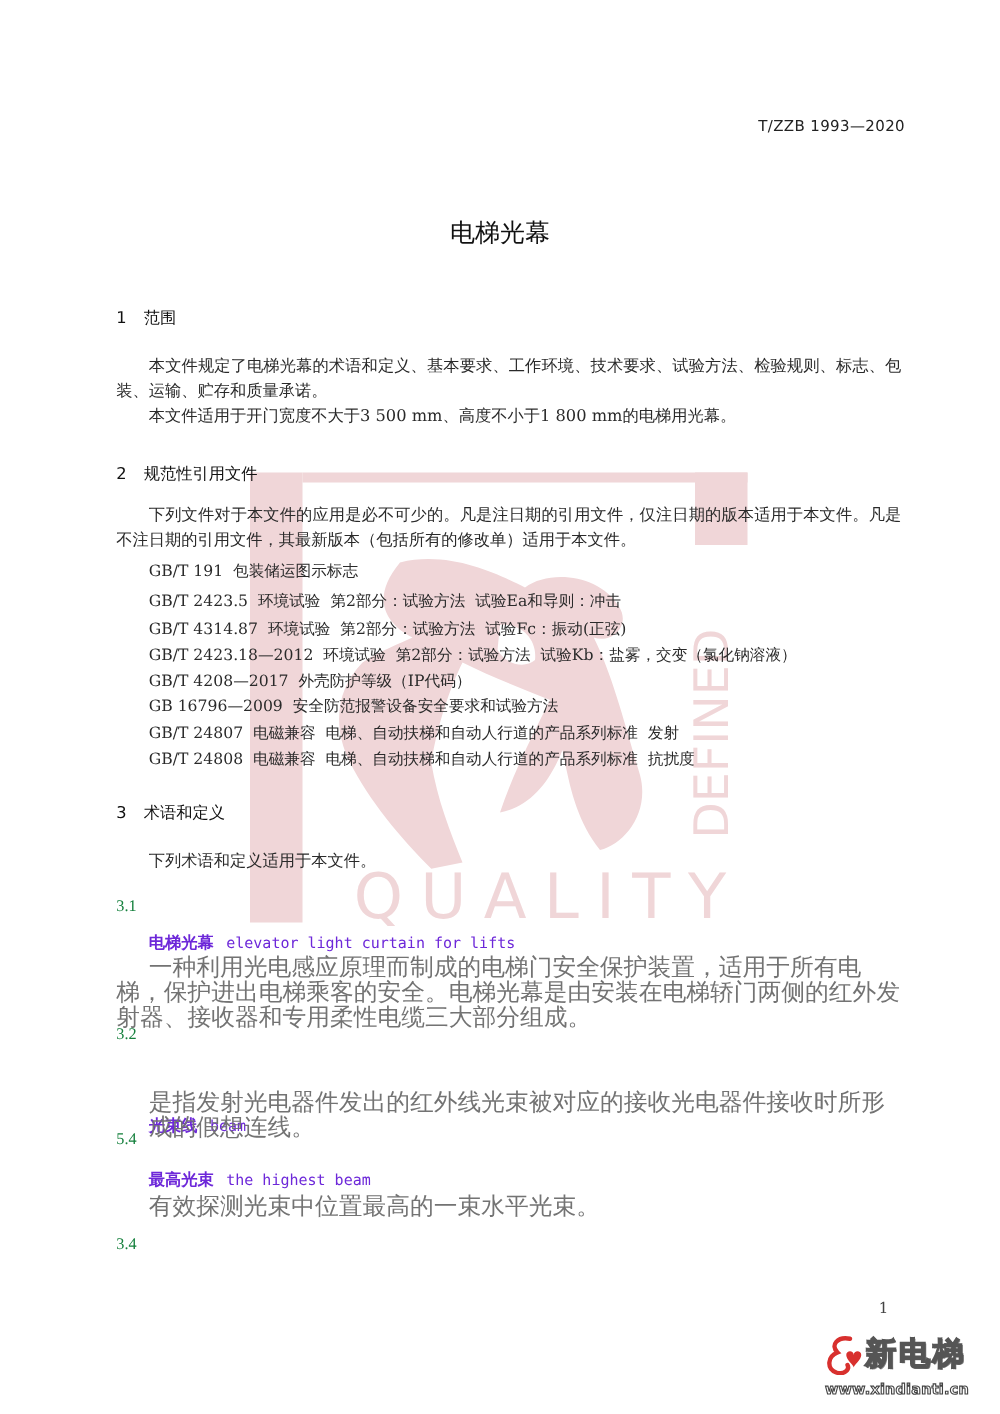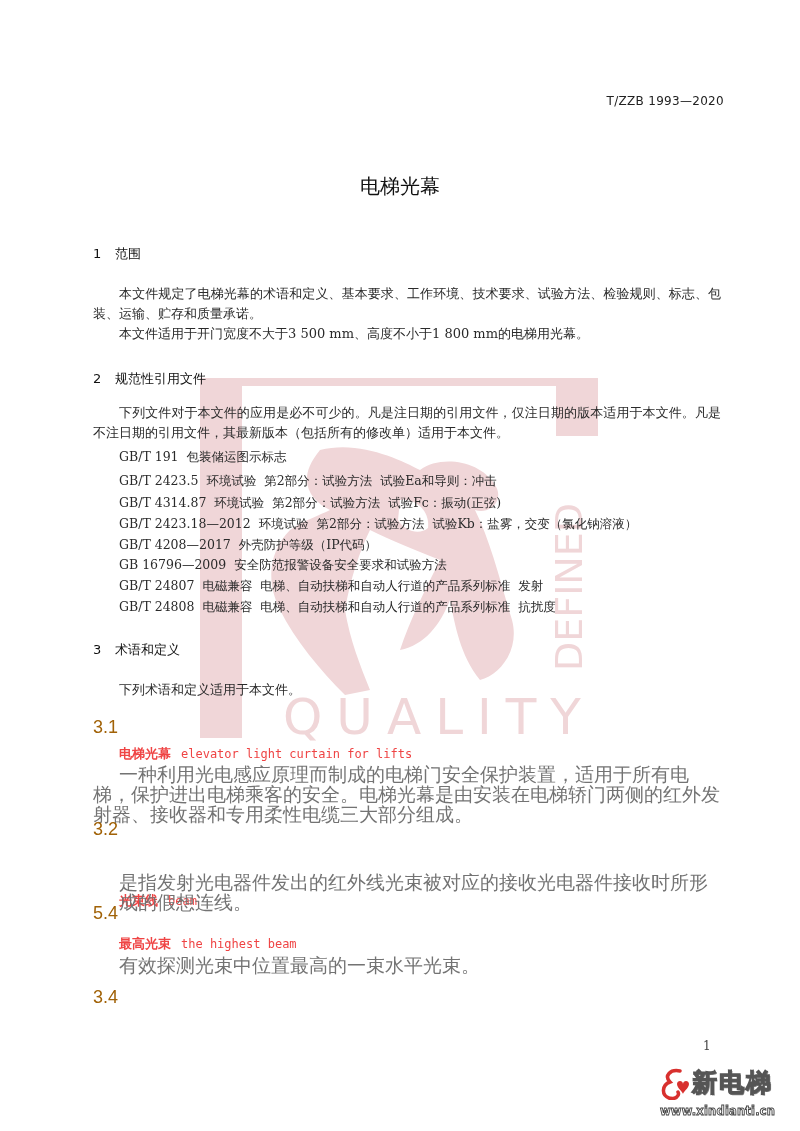--- a/index.html
+++ b/index.html
@@ -110,29 +110,29 @@
     .ref {
       position: absolute;
       left: 119px;
       font-size: 12.5px;
       color: #2a2a2a;
       white-space: pre;
     }
     .clause-num {
       position: absolute;
       left: 93px;
-      font-family: Liberation Sans, sans-serif;
-      font-size: 18px;
-      color: #a16207;
+      font-family: Liberation Serif, serif;
+      font-size: 13px;
+      color: #15803d;
     }
     .term {
       position: absolute;
       left: 119px;
       font-size: 13px;
-      color: #ef4444;
+      color: #6d28d9;
     }
     .term .zh {
       font-family: "DejaVu Sans", sans-serif;
       font-weight: bold;
     }
     .term .en {
       font-family: "DejaVu Sans Mono", "Liberation Mono", monospace;
       font-size: 12px;
       margin-left: 10px;
     }

